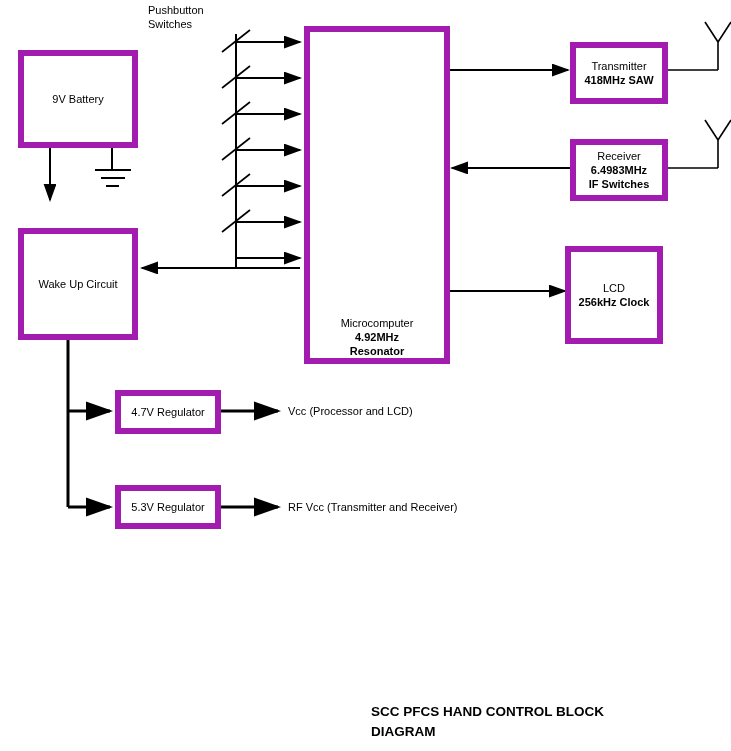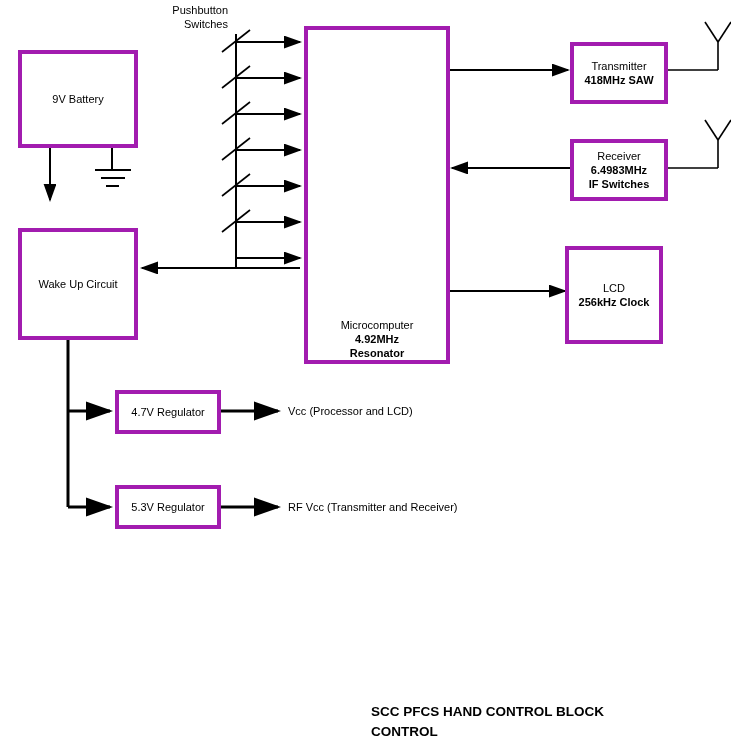--- a/index.html
+++ b/index.html
@@ -10,40 +10,40 @@
   #root {
     position: relative;
     width: 731px;
     height: 751px;
     background: #ffffff;
     font-family: "Liberation Sans", sans-serif;
     overflow: hidden;
   }
   .box {
     position: absolute;
-    border: 4px solid #a21caf;
+    border: 6px solid #a21caf;
     background: #ffffff;
     box-sizing: border-box;
     display: flex;
     flex-direction: column;
     align-items: center;
     justify-content: center;
     text-align: center;
     font-size: 11px;
     color: #000000;
     line-height: 14px;
   }
   .box .ln { display: block; }
   .box .bold { font-weight: bold; }
   .label {
     position: absolute;
     font-size: 11px;
     color: #000000;
     line-height: 14px;
-    text-align: right;
+    text-align: left;
     white-space: pre-line;
   }
   .label.left { text-align: left; }
   .title {
     position: absolute;
     font-size: 13.5px;
     font-weight: bold;
     color: #000000;
     text-align: left;
     line-height: 20px;
@@ -183,15 +183,15 @@
   </div>
 
   <div class="label" style="left:148px; top:3px; width:80px;">Pushbutton
 Switches</div>
 
   <div class="label left" style="left:288px; top:404px; width:220px;">Vcc (Processor and LCD)</div>
 
   <div class="label left" style="left:288px; top:500px; width:260px;">RF Vcc (Transmitter and Receiver)</div>
 
   <div class="title" style="left:371px; top:702px; width:340px;">SCC PFCS HAND CONTROL BLOCK</div>
-  <div class="title" style="left:371px; top:722px; width:340px;">CONTROL</div>
+  <div class="title" style="left:371px; top:722px; width:340px;">DIAGRAM</div>
 
 </div>
 
 </body></html>

